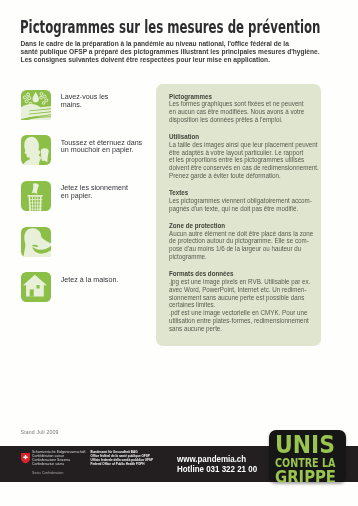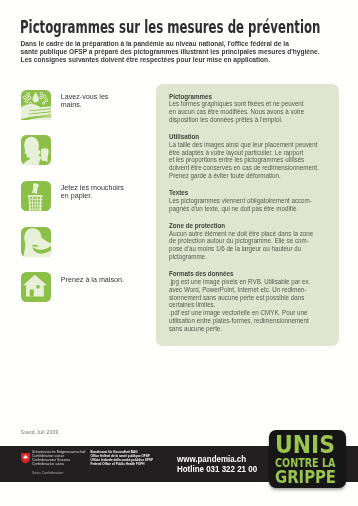--- a/index.html
+++ b/index.html
@@ -27,21 +27,21 @@
   .list{position:absolute;left:21px;top:89.6px;width:132px;}
   .row{position:relative;height:45.72px;}
   .ic{position:absolute;left:0;top:0;width:30px;height:30px;display:block;}
   .rtxt{
     position:absolute;left:39.8px;top:4.4px;width:94px;
     font-size:7.15px;line-height:7.68px;color:#333338;white-space:pre-line;
   }
 
   
   .panel{
-    position:absolute;left:155.5px;top:84px;width:183px;height:262px;
+    position:absolute;left:155.5px;top:84px;width:165px;height:262px;
     background:#dfe5cf;border-radius:7px;
   }
   .pinner{
     position:absolute;left:13.4px;top:8.6px;width:180px;
     font-size:7.3px;line-height:7.78px;color:#565b4c;
     transform:scaleX(0.855);transform-origin:left top;
   }
   .ph{font-weight:bold;color:#40453a;}
   .pinner > div{white-space:pre-line;}
   .pgap{height:9.4px;}
@@ -63,21 +63,21 @@
     font-size:3.08px;line-height:4.12px;font-weight:bold;color:#fdfdfd;white-space:nowrap;
   }
   .web{
     position:absolute;left:177.2px;top:454.2px;
     font-weight:bold;font-size:9.5px;line-height:10.2px;color:#ffffff;
     transform:scaleX(0.838);transform-origin:left top;white-space:nowrap;
   }
 
   
   .logo{
-    position:absolute;left:269px;top:429.5px;width:77px;height:58px;
+    position:absolute;left:269px;top:429.5px;width:77px;height:52px;
     background:#171617;border-radius:7px;overflow:hidden;
     box-shadow:0 2px 3px rgba(0,0,0,0.35);
   }
   .lg{
     position:absolute;
     font-family:"DejaVu Sans Condensed","DejaVu Sans",sans-serif;
     font-weight:bold;color:#9ac44f;white-space:nowrap;transform-origin:left top;
   }
   .lg1{left:5.9px;top:2.2px;font-size:25.4px;line-height:25.6px;transform:scaleX(0.958);}
   .lg2{left:6.1px;top:27.0px;font-size:12.2px;line-height:12.2px;transform:scaleX(0.872);}
@@ -117,56 +117,58 @@
           </svg></span>
       <span class="rtxt">Lavez-vous les
 mains.</span>
     </div>
     <div class="row">
       <span class="ic"><svg class="icon" viewBox="0 0 100 100" width="30" height="30" xmlns="http://www.w3.org/2000/svg">
             <rect x="0" y="0" width="100" height="100" rx="18" ry="18" fill="#8CBF47"></rect>
             <path d="M35 6 C20 6 11 19 11 34 C11 42 13 47 14 51 C15 55 12 56 12 59 C12 62 16 63 18 63.5 C19 67 18 71 20 73.5 C22 76 26 75.5 29 75 L29 82 C22 84 14 89 9 97 C6 102 5 107 5 112 L5 116 L60 116 L60 100 C60 92 62 86 65 81 C67 77.5 67.5 75 66 73 C64.5 71 60 70.5 59.5 68.5 C59 66 63 62.5 64.5 59.5 C65.8 56.8 65.3 54.5 63.5 53 C61.8 51.6 58.8 51.2 58.3 49 C57.8 46 60 42 60 38 C60 20 49 6 35 6 Z" fill="#E9F0DA"></path>
             <path d="M67 48 C74 43.5 84 43 90 47.5 C93.5 50 92.5 56 91 62.5 C89 72.5 87.5 82 88.5 92 C84 86.5 76 84.5 70 87 C67 77 66 58 67 48 Z" fill="#E9F0DA"></path>
           </svg></span>
+      <span class="rtxt">Toussez et éternuez dans
+un mouchoir en papier.</span>
     </div>
     <div class="row">
       <span class="ic"><svg class="icon" viewBox="0 0 100 100" width="30" height="30" xmlns="http://www.w3.org/2000/svg">
             <rect x="0" y="0" width="100" height="100" rx="18" ry="18" fill="#8CBF47"></rect>
             <path d="M40 9 C47 5 56 8 60 14 C56 22 53 32 53.5 44 C49 39 41 37.5 35.5 41 C40 32 42 19 40 9 Z" fill="#E9F0DA"></path>
             <rect x="22" y="47" width="50" height="5.5" fill="#E9F0DA"></rect>
             <path d="M25.5 52.5 L30.5 52.5 L33 100 L27.5 100 Z" fill="#E9F0DA"></path>
             <path d="M68.5 52.5 L63.5 52.5 L61 100 L66.5 100 Z" fill="#E9F0DA"></path>
             <path d="M36.6 52.5 L39.4 52.5 L40.699999999999996 100 L37.9 100 Z" fill="#E9F0DA"></path>
             <path d="M45.6 52.5 L48.4 52.5 L48.9 100 L46.1 100 Z" fill="#E9F0DA"></path>
             <path d="M54.6 52.5 L57.4 52.5 L57.1 100 L54.300000000000004 100 Z" fill="#E9F0DA"></path>
             <rect x="28.15" y="61" width="43.69" height="2.6" fill="#E9F0DA"></rect>
             <rect x="28.65" y="71.5" width="42.7" height="2.6" fill="#E9F0DA"></rect>
             <rect x="29.15" y="82" width="41.7" height="2.6" fill="#E9F0DA"></rect>
             <rect x="29.65" y="92.5" width="40.7" height="2.6" fill="#E9F0DA"></rect>
           </svg></span>
-      <span class="rtxt">Jetez les mouchoirs
+      <span class="rtxt">Jetez les sionnement
 en papier.</span>
     </div>
     <div class="row">
       <span class="ic"><svg class="icon" viewBox="0 0 100 100" width="30" height="30" xmlns="http://www.w3.org/2000/svg">
             <rect x="0" y="0" width="100" height="100" rx="18" ry="18" fill="#8CBF47"></rect>
             <path d="M38 4 C21 4 11 18 11 35 C11 44 13 50 14 55 C15 62 14 70 12 78 C10 88 8 98 8 108 L8 116 L104 116 L104 56 C92 52 78 44 68 34 C67 29 66 24 65 20 C60 9 51 4 38 4 Z" fill="#E9F0DA"></path>
             <path d="M104 60 C93 70 78 77 63 76 C53 75.3 44 71 38 65 C38 74 45 83 56 87 C70 92 90 86 104 75 Z" fill="#8CBF47"></path>
             <path d="M104 94 C97 103 88 111 80 116 L104 116 Z" fill="#8CBF47"></path>
             <path d="M36 61 C41 65 48 67 54 66.5 C56 66.3 58 66 59 65.3 C55 61.3 48 59 42 59.5 C38.5 59.8 37 60.5 36 61 Z" fill="#8CBF47"></path>
           </svg></span>
     </div>
     <div class="row">
       <span class="ic"><svg class="icon" viewBox="0 0 100 100" width="30" height="30" xmlns="http://www.w3.org/2000/svg">
             <rect x="0" y="0" width="100" height="100" rx="18" ry="18" fill="#8CBF47"></rect>
             <path d="M46 9 L86 44 L76 44 L76 82 L17 82 L17 44 L7 44 Z" fill="#E9F0DA"></path>
             <rect x="29" y="58" width="13.5" height="24" fill="#8CBF47"></rect>
             <rect x="51.5" y="43.5" width="10.5" height="11.5" fill="#8CBF47"></rect>
           </svg></span>
-      <span class="rtxt">Prenez à la maison.</span>
+      <span class="rtxt">Jetez à la maison.</span>
     </div>
   </div>
 
   <div class="panel">
     <div class="pinner">
       <div class="ph">Pictogrammes</div>
       <div>Les formes graphiques sont fixées et ne peuvent
 en aucun cas être modifiées. Nous avons à votre
 disposition les données prêtes à l'emploi.</div>
       <div class="pgap"></div>

